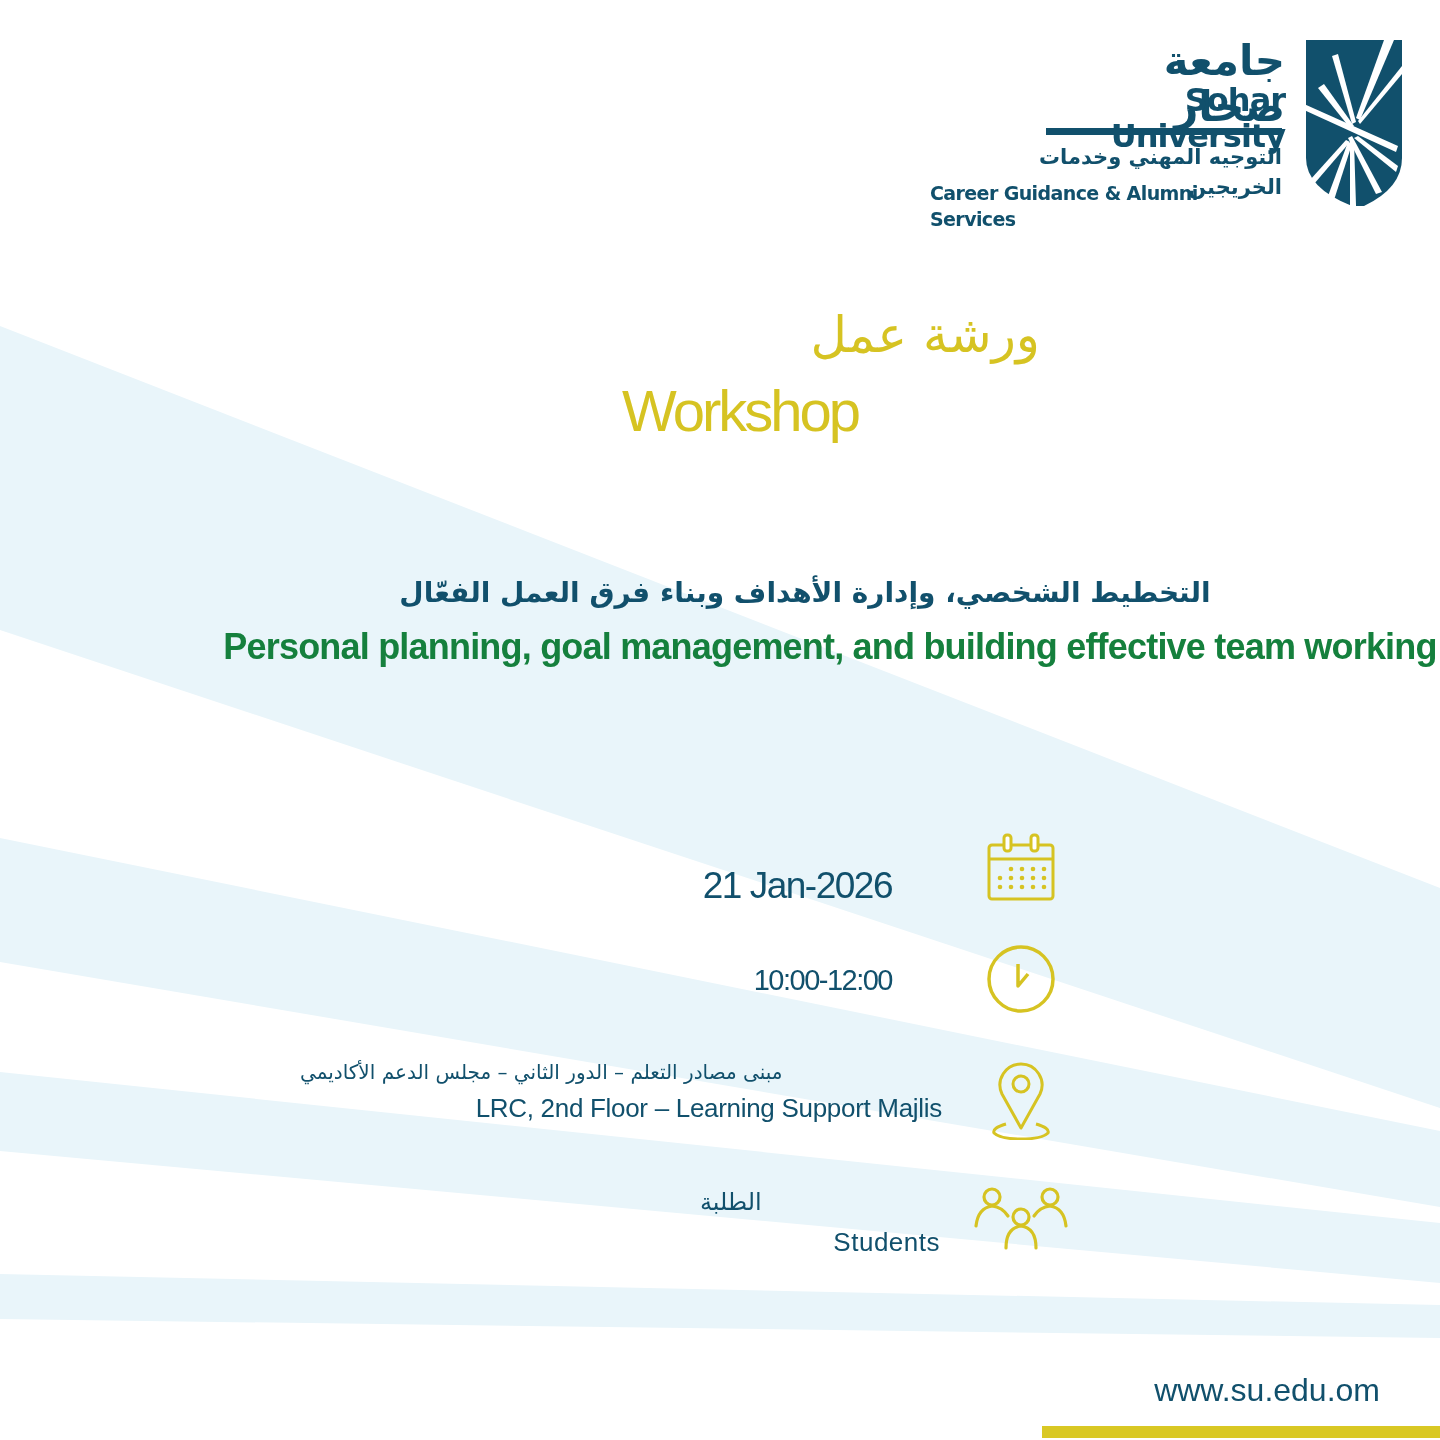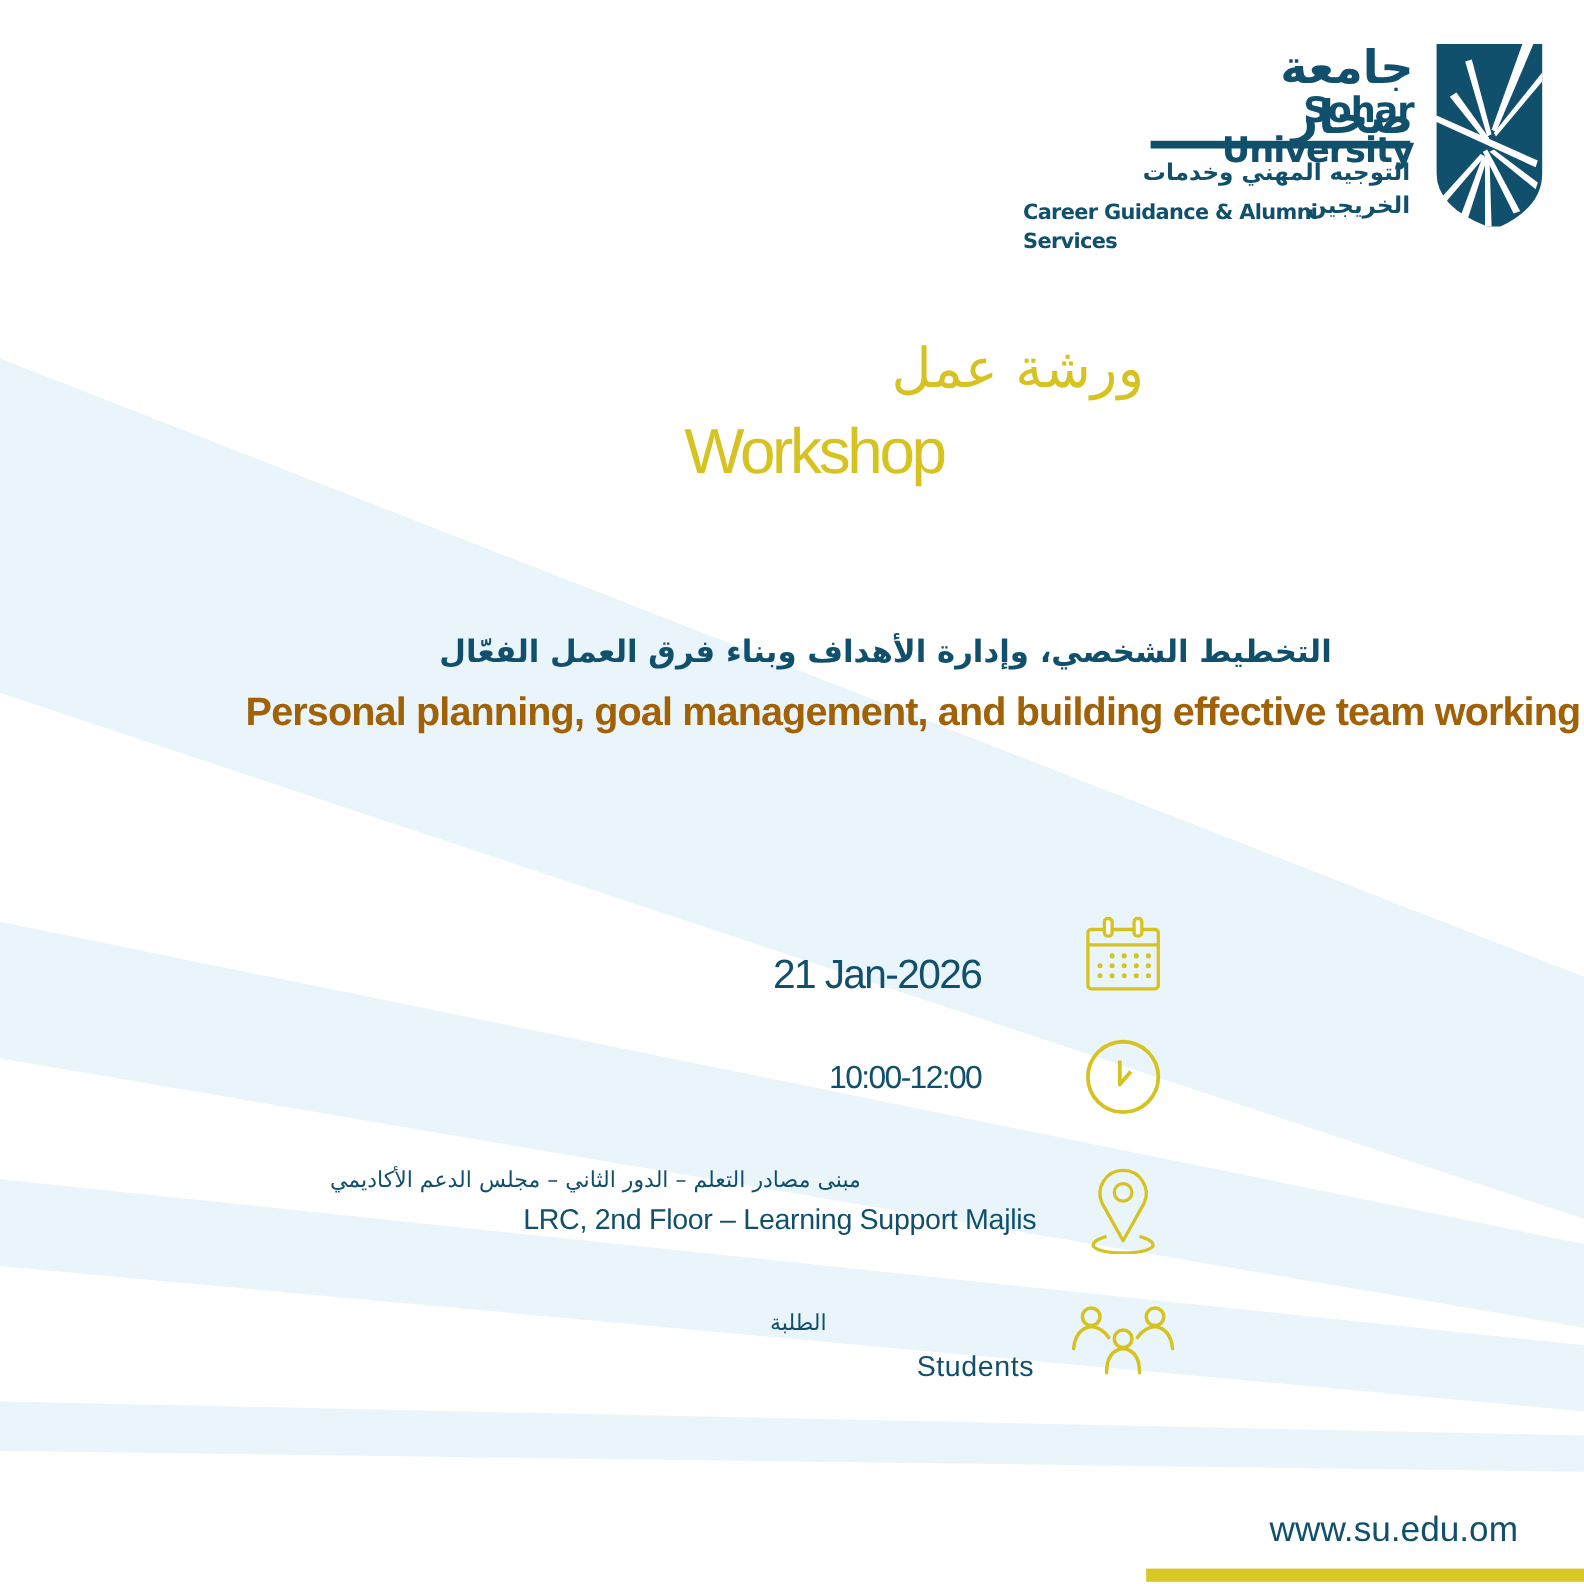--- a/index.html
+++ b/index.html
@@ -48,34 +48,34 @@
   }
 
   
   .title-ar {
     left: 380px; top: 570px; width: 850px; text-align: center; direction: rtl;
     color: #11506c; font-family: "DejaVu Sans", sans-serif; font-weight: bold;
     font-size: 28px; line-height: 46px;
   }
   .title-en {
     left: 220px; top: 622px; width: 1220px; text-align: center;
-    color: #a16207; font-family: "Liberation Sans", sans-serif; font-weight: bold;
+    color: #15803d; font-family: "Liberation Sans", sans-serif; font-weight: bold;
     font-size: 36px; line-height: 50px; letter-spacing: -0.8px;
   }
 
   
   .detail-text {
     color: #11506c; font-family: "Liberation Sans", sans-serif;
     text-align: right;
   }
   .date-text { left: 620px; top: 866px; width: 272px; font-size: 37px; line-height: 40px; letter-spacing: -1.5px; }
   .time-text { left: 620px; top: 960px; width: 272px; font-size: 29px; line-height: 40px; letter-spacing: -1.5px; }
   .loc-ar { left: 300px; top: 1054px; width: 642px; font-size: 20px; line-height: 36px; direction: rtl; text-align: left; font-family: "DejaVu Sans", sans-serif; }
   .loc-en { left: 300px; top: 1090px; width: 642px; font-size: 26px; line-height: 36px; letter-spacing: -0.3px; }
-  .aud-ar { left: 700px; top: 1184px; width: 240px; font-size: 20px; line-height: 36px; direction: rtl; text-align: left; font-family: "DejaVu Sans", sans-serif; }
+  .aud-ar { left: 700px; top: 1184px; width: 240px; font-size: 24px; line-height: 36px; direction: rtl; text-align: left; font-family: "DejaVu Sans", sans-serif; }
   .aud-en { left: 700px; top: 1224px; width: 240px; font-size: 26px; line-height: 36px; letter-spacing: 0.5px; }
 
   .icon { position: absolute; }
   .ic-cal { left: 985px; top: 833px; width: 72px; height: 70px; }
   .ic-clock { left: 984px; top: 942px; width: 74px; height: 74px; }
   .ic-pin { left: 990px; top: 1062px; width: 62px; height: 78px; }
   .ic-people { left: 972px; top: 1186px; width: 98px; height: 66px; }
 
   .url {
     left: 1040px; top: 1370px; width: 340px; text-align: right;

